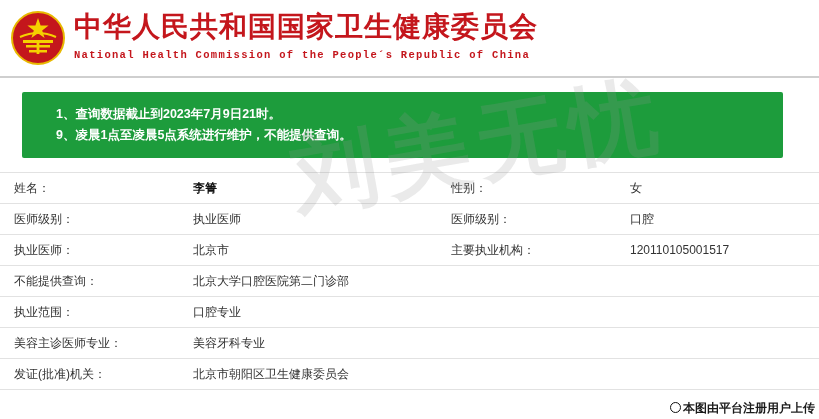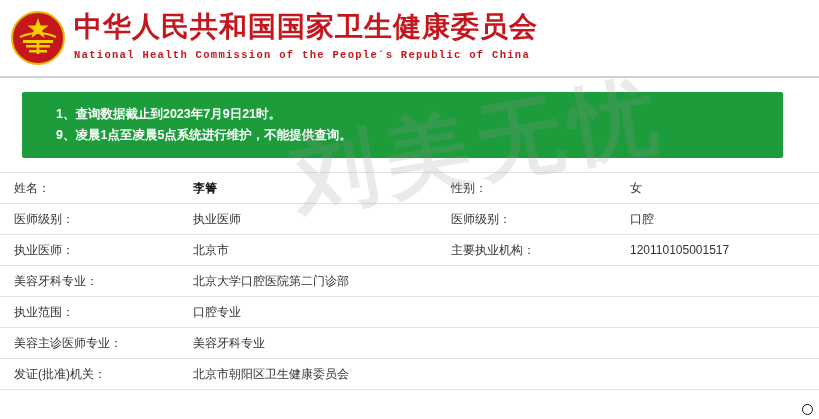--- a/index.html
+++ b/index.html
@@ -189,34 +189,34 @@
       <td class="lbl2">医师级别：</td>
       <td class="val2">口腔</td>
     </tr>
     <tr>
       <td class="lbl">执业医师：</td>
       <td class="val">北京市</td>
       <td class="lbl2">主要执业机构：</td>
       <td class="val2">120110105001517</td>
     </tr>
     <tr>
-      <td class="lbl">美容牙科专业：</td>
+      <td class="lbl">不能提供查询：</td>
       <td class="val" colspan="3">北京大学口腔医院第二门诊部</td>
     </tr>
     <tr>
       <td class="lbl">执业范围：</td>
       <td class="val" colspan="3">口腔专业</td>
     </tr>
     <tr>
       <td class="lbl">美容主诊医师专业：</td>
       <td class="val" colspan="3">美容牙科专业</td>
     </tr>
     <tr>
       <td class="lbl">发证(批准)机关：</td>
       <td class="val" colspan="3">北京市朝阳区卫生健康委员会</td>
     </tr>
   </tbody>
 </table>
 
 <div class="wm-big">刘美无忧</div>
 <div class="wm-corner">
-  <span class="wm-dot"></span>
+  <span class="wm-dot"></span><span>本图由平台注册用户上传</span>
 </div>
 
 </body></html>

